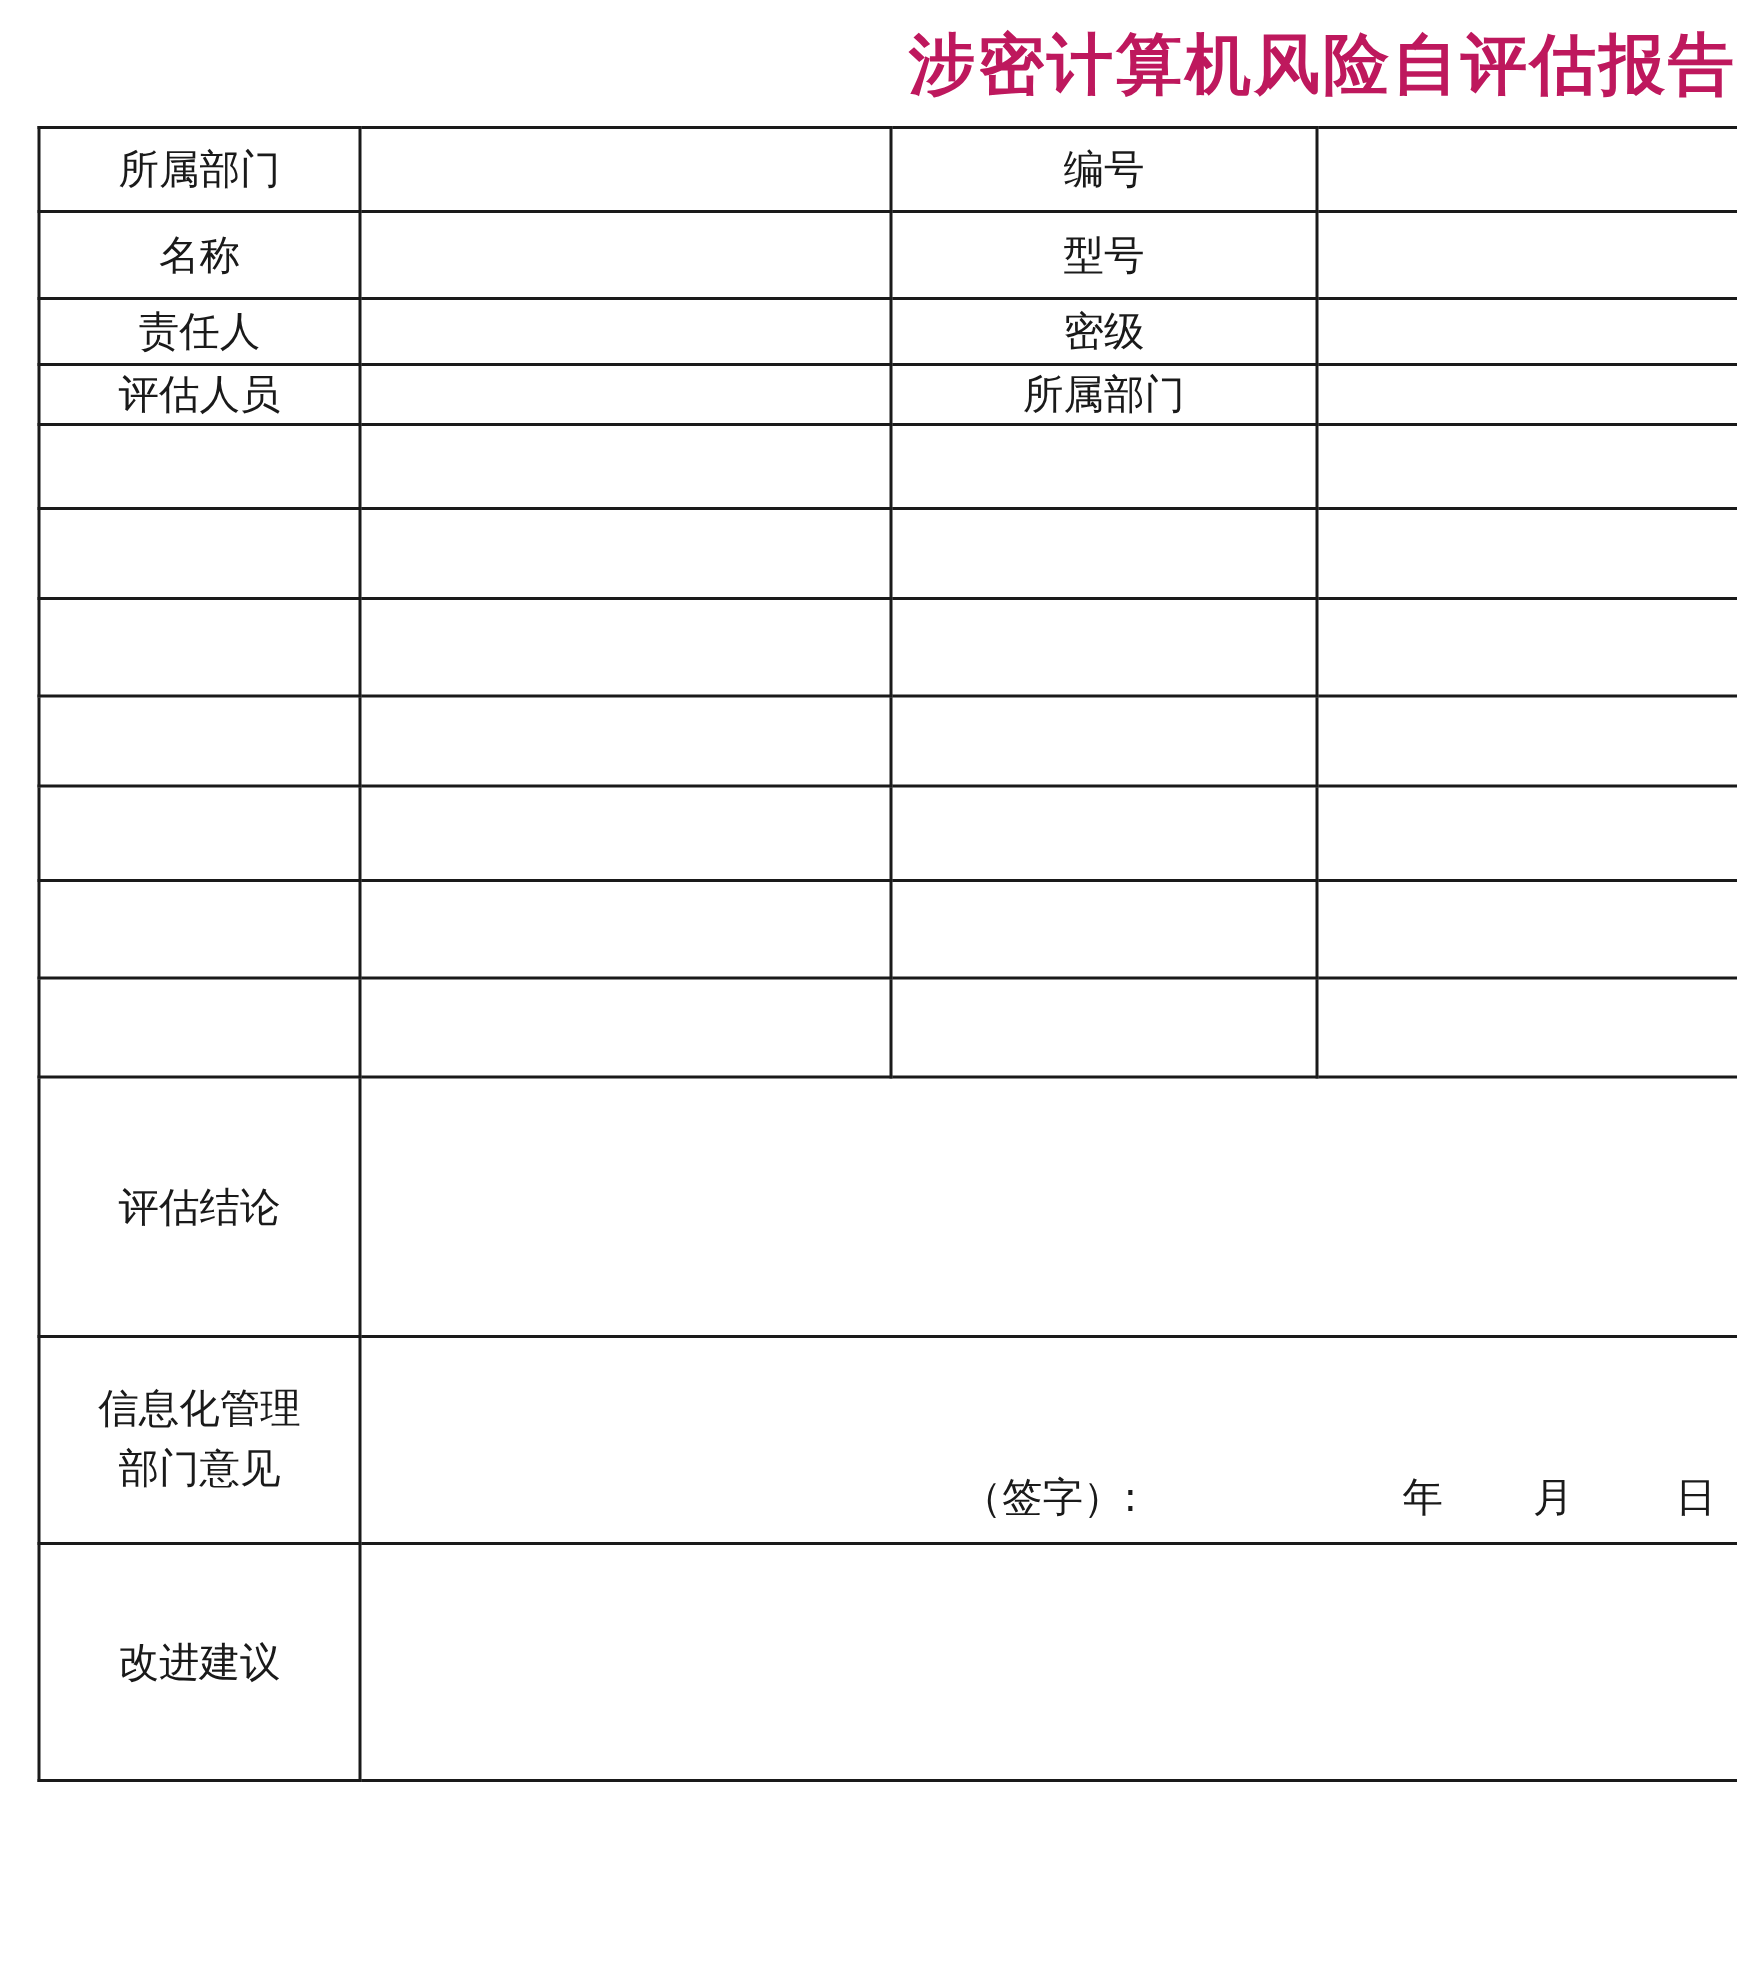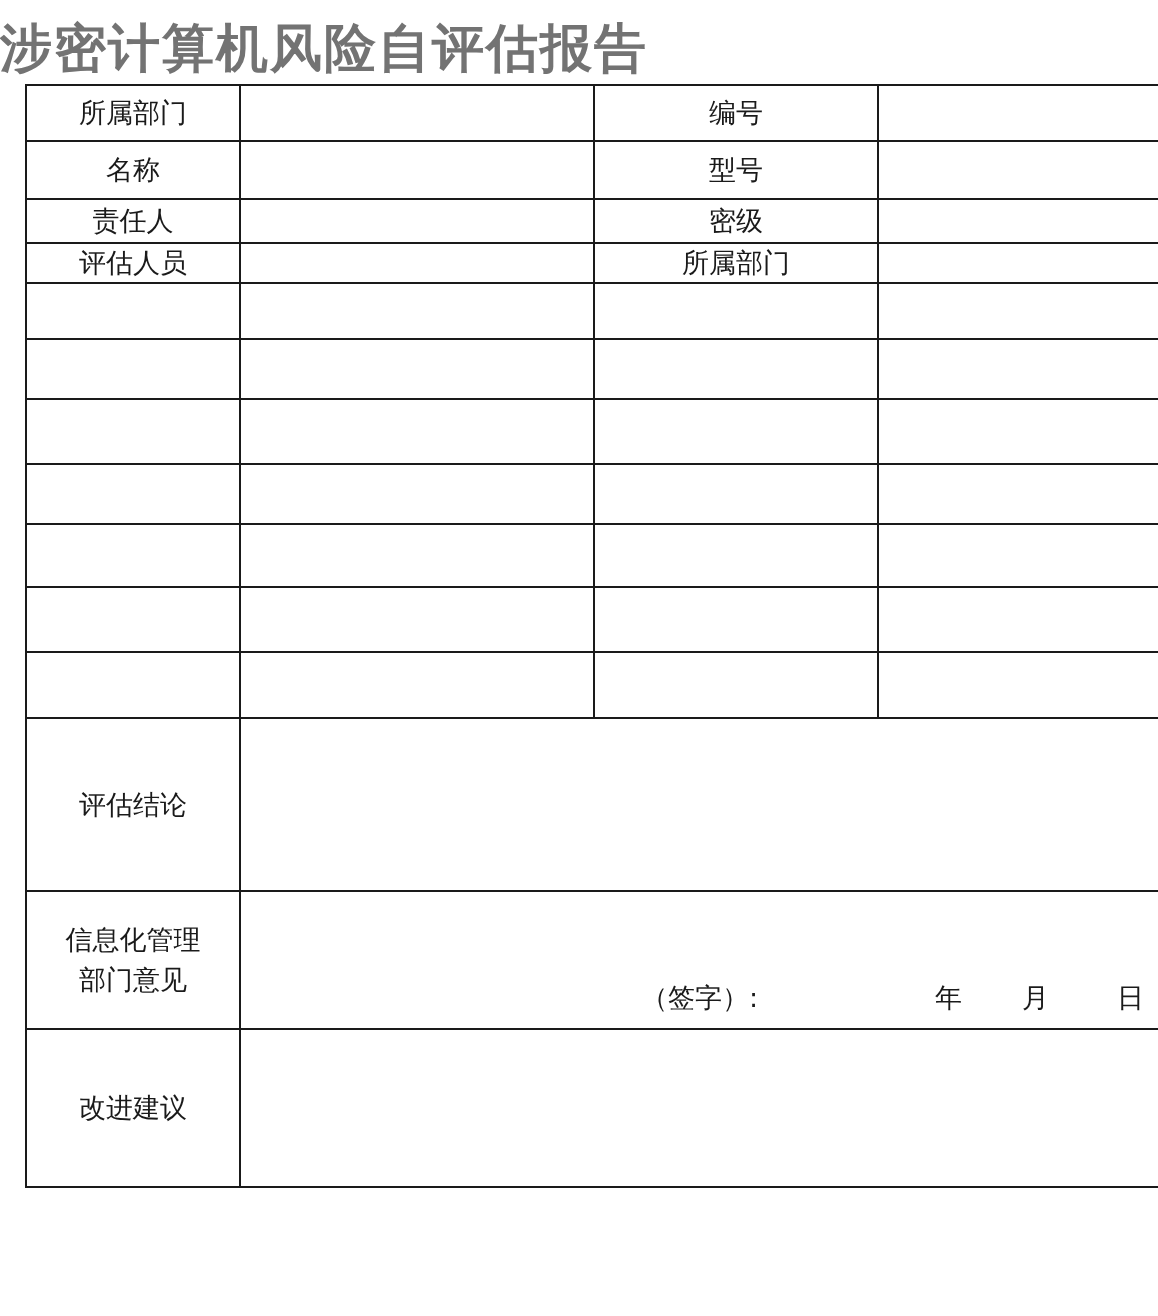--- a/index.html
+++ b/index.html
@@ -1,20 +1,20 @@
 <!DOCTYPE html>
 <html><head>
 <meta charset="utf-8">
 <style>
   html, body { margin:0; padding:0; background:#ffffff; }
   body { width:1158px; height:1316px; position:relative; overflow:hidden;
          font-family: "DejaVu Sans", "Liberation Sans", sans-serif; color:#111; }
-  .title { position:absolute; left:0; top:14px; width:1158px; text-align:left;
+  .title { position:absolute; left:0; top:14px; width:1158px; text-align:right;
            font-family: "DejaVu Serif", "Liberation Serif", serif; font-weight:bold;
-           font-size:52px; letter-spacing:2px; color:#737373; }
+           font-size:44px; letter-spacing:2px; color:#be185d; }
   table { position:absolute; left:11px; top:84px; border-collapse:collapse; table-layout:fixed;
           width:1137px;margin-left:14px; }
   td { border:2px solid #1a1a1a; text-align:center; vertical-align:middle; font-size:27px;
        padding:0; color:#1a1a1a; }
   .c1 { width:214px; } .c2 { width:354px; } .c3 { width:284px; } .c4 { width:284px; }
   .sig { position:relative; height:100%; }
   .sig-row { position:absolute; left:0; right:0; bottom:10px; height:36px; font-size:27px; }
   .sig-row span { position:absolute; bottom:0; }
 </style>
 </head>

